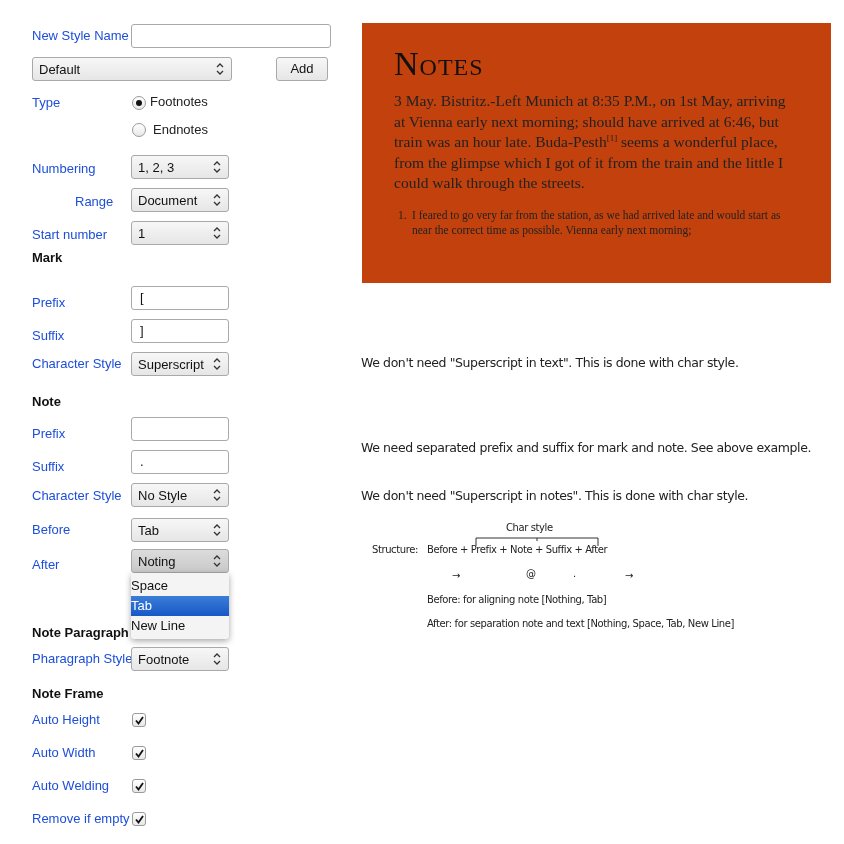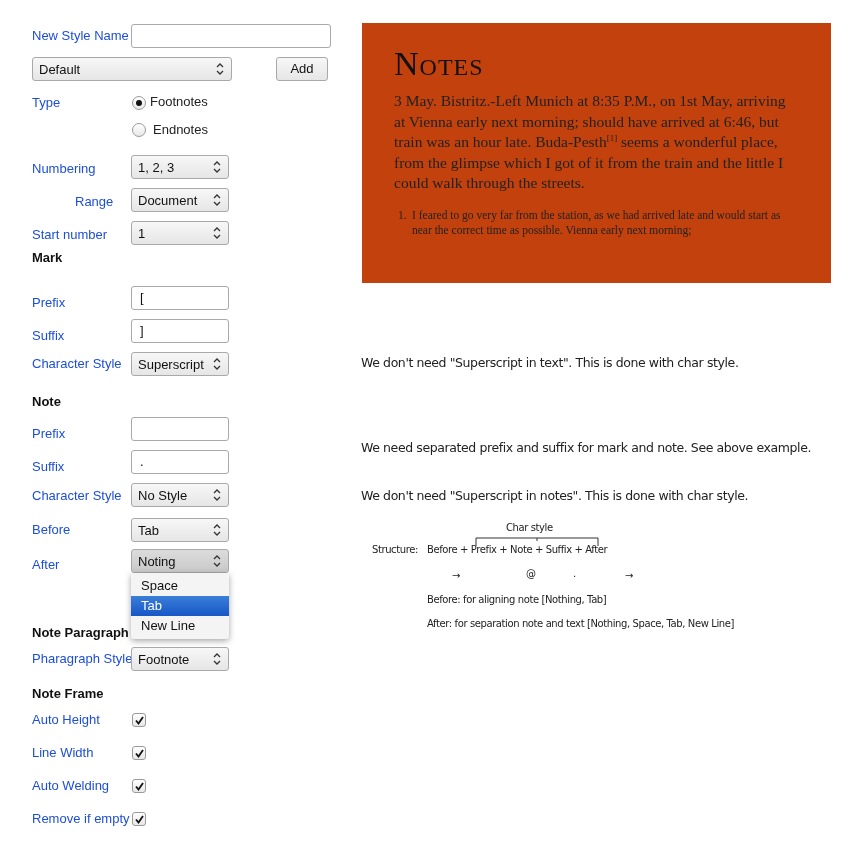--- a/index.html
+++ b/index.html
@@ -20,21 +20,21 @@
             text-align:center; line-height:22px; color:#111; }
   .radio { position:absolute; width:14px; height:14px; box-sizing:border-box; border:1px solid #9a9a9a;
            border-radius:50%; background:linear-gradient(#fff,#e8e8e8); }
   .radio.on::after { content:""; position:absolute; left:3px; top:3px; width:6px; height:6px;
                      border-radius:50%; background:#111; }
   .check { position:absolute; width:14px; height:14px; box-sizing:border-box; border:1px solid #9a9a9a;
            border-radius:3px; background:linear-gradient(#fff,#e8e8e8); }
   .check svg { position:absolute; left:1px; top:1px; }
   .dropdown { position:absolute; left:131px; top:573px; width:98px; background:#f4f4f4;
               box-shadow:0 2px 6px rgba(0,0,0,0.35); border-radius:0 0 3px 3px; padding:3px 0; }
-  .dropdown .opt { height:20px; line-height:20px; padding-left:10px; font-size:13px; color:#111; }
+  .dropdown .opt { height:20px; line-height:20px; font-size:13px; color:#111; }
   .dropdown .opt.sel { background:linear-gradient(#3a7ed8,#1857c6); color:#fff; }
 
   .notebox { position:absolute; left:362px; top:23px; width:457px; height:260px; background:#c2410c;padding-left:12px; }
   .notes-title { position:absolute; left:32px; top:22px; font-family:"Liberation Serif", serif;
                  font-size:34px; color:#111; letter-spacing:1px; font-variant:small-caps; }
   .notes-body { position:absolute; left:32px; top:68px; width:405px; font-family:"Liberation Serif", serif;
                 font-size:15.5px; line-height:20.5px; color:#222; }
   .notes-body sup { font-size:9px; vertical-align:6px; line-height:0; }
   .footnote { position:absolute; left:36px; top:185px; width:400px; font-family:"Liberation Serif", serif;
               font-size:11.5px; line-height:15px; color:#222; }
@@ -144,21 +144,21 @@
   </div>
 
   <span class="hdr" style="top:686px;">Note Frame</span>
 
   <span class="lbl" style="top:712px;">Auto Height</span>
   <div class="check" style="left:132px; top:713px;">
     <svg width="11" height="11" viewBox="0 0 11 11">
         <path d="M2 5.5 L4.5 8.5 L9 2" fill="none" stroke="#111" stroke-width="1.8"></path>
       </svg>
   </div>
-  <span class="lbl" style="top:745px;">Line Width</span>
+  <span class="lbl" style="top:745px;">Auto Width</span>
   <div class="check" style="left:132px; top:746px;">
     <svg width="11" height="11" viewBox="0 0 11 11">
         <path d="M2 5.5 L4.5 8.5 L9 2" fill="none" stroke="#111" stroke-width="1.8"></path>
       </svg>
   </div>
   <span class="lbl" style="top:778px;">Auto Welding</span>
   <div class="check" style="left:132px; top:779px;">
     <svg width="11" height="11" viewBox="0 0 11 11">
         <path d="M2 5.5 L4.5 8.5 L9 2" fill="none" stroke="#111" stroke-width="1.8"></path>
       </svg>

